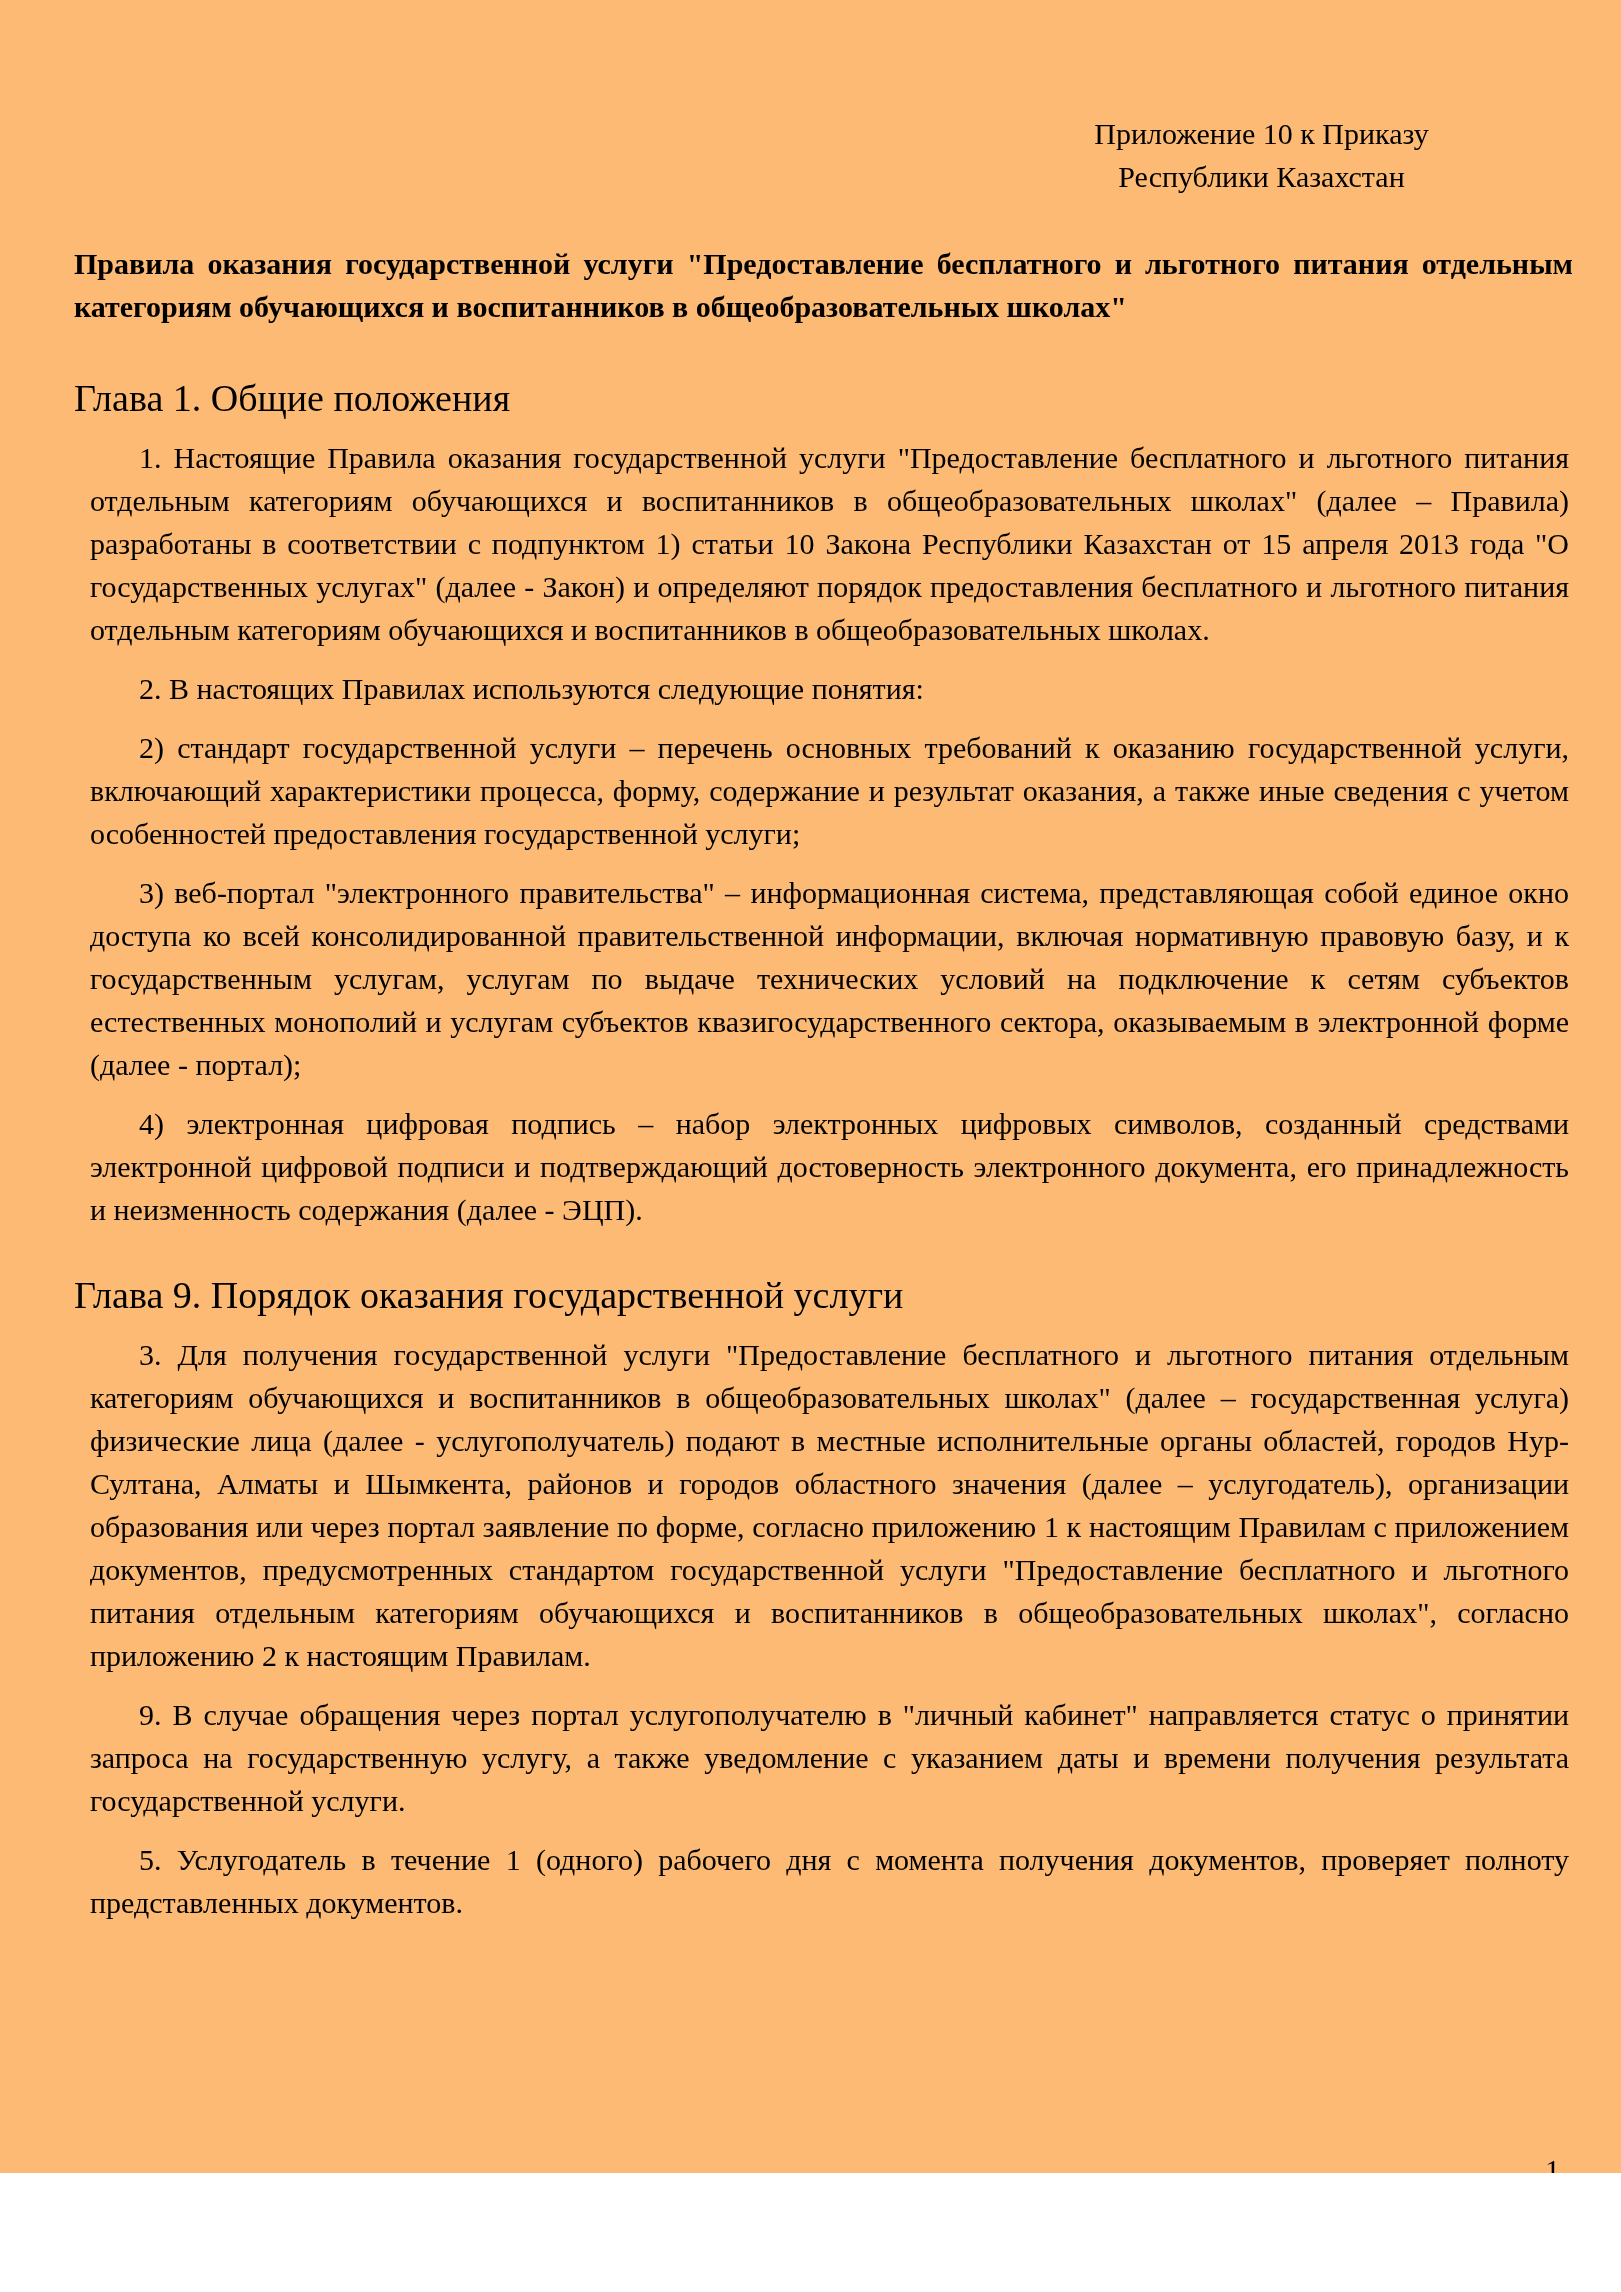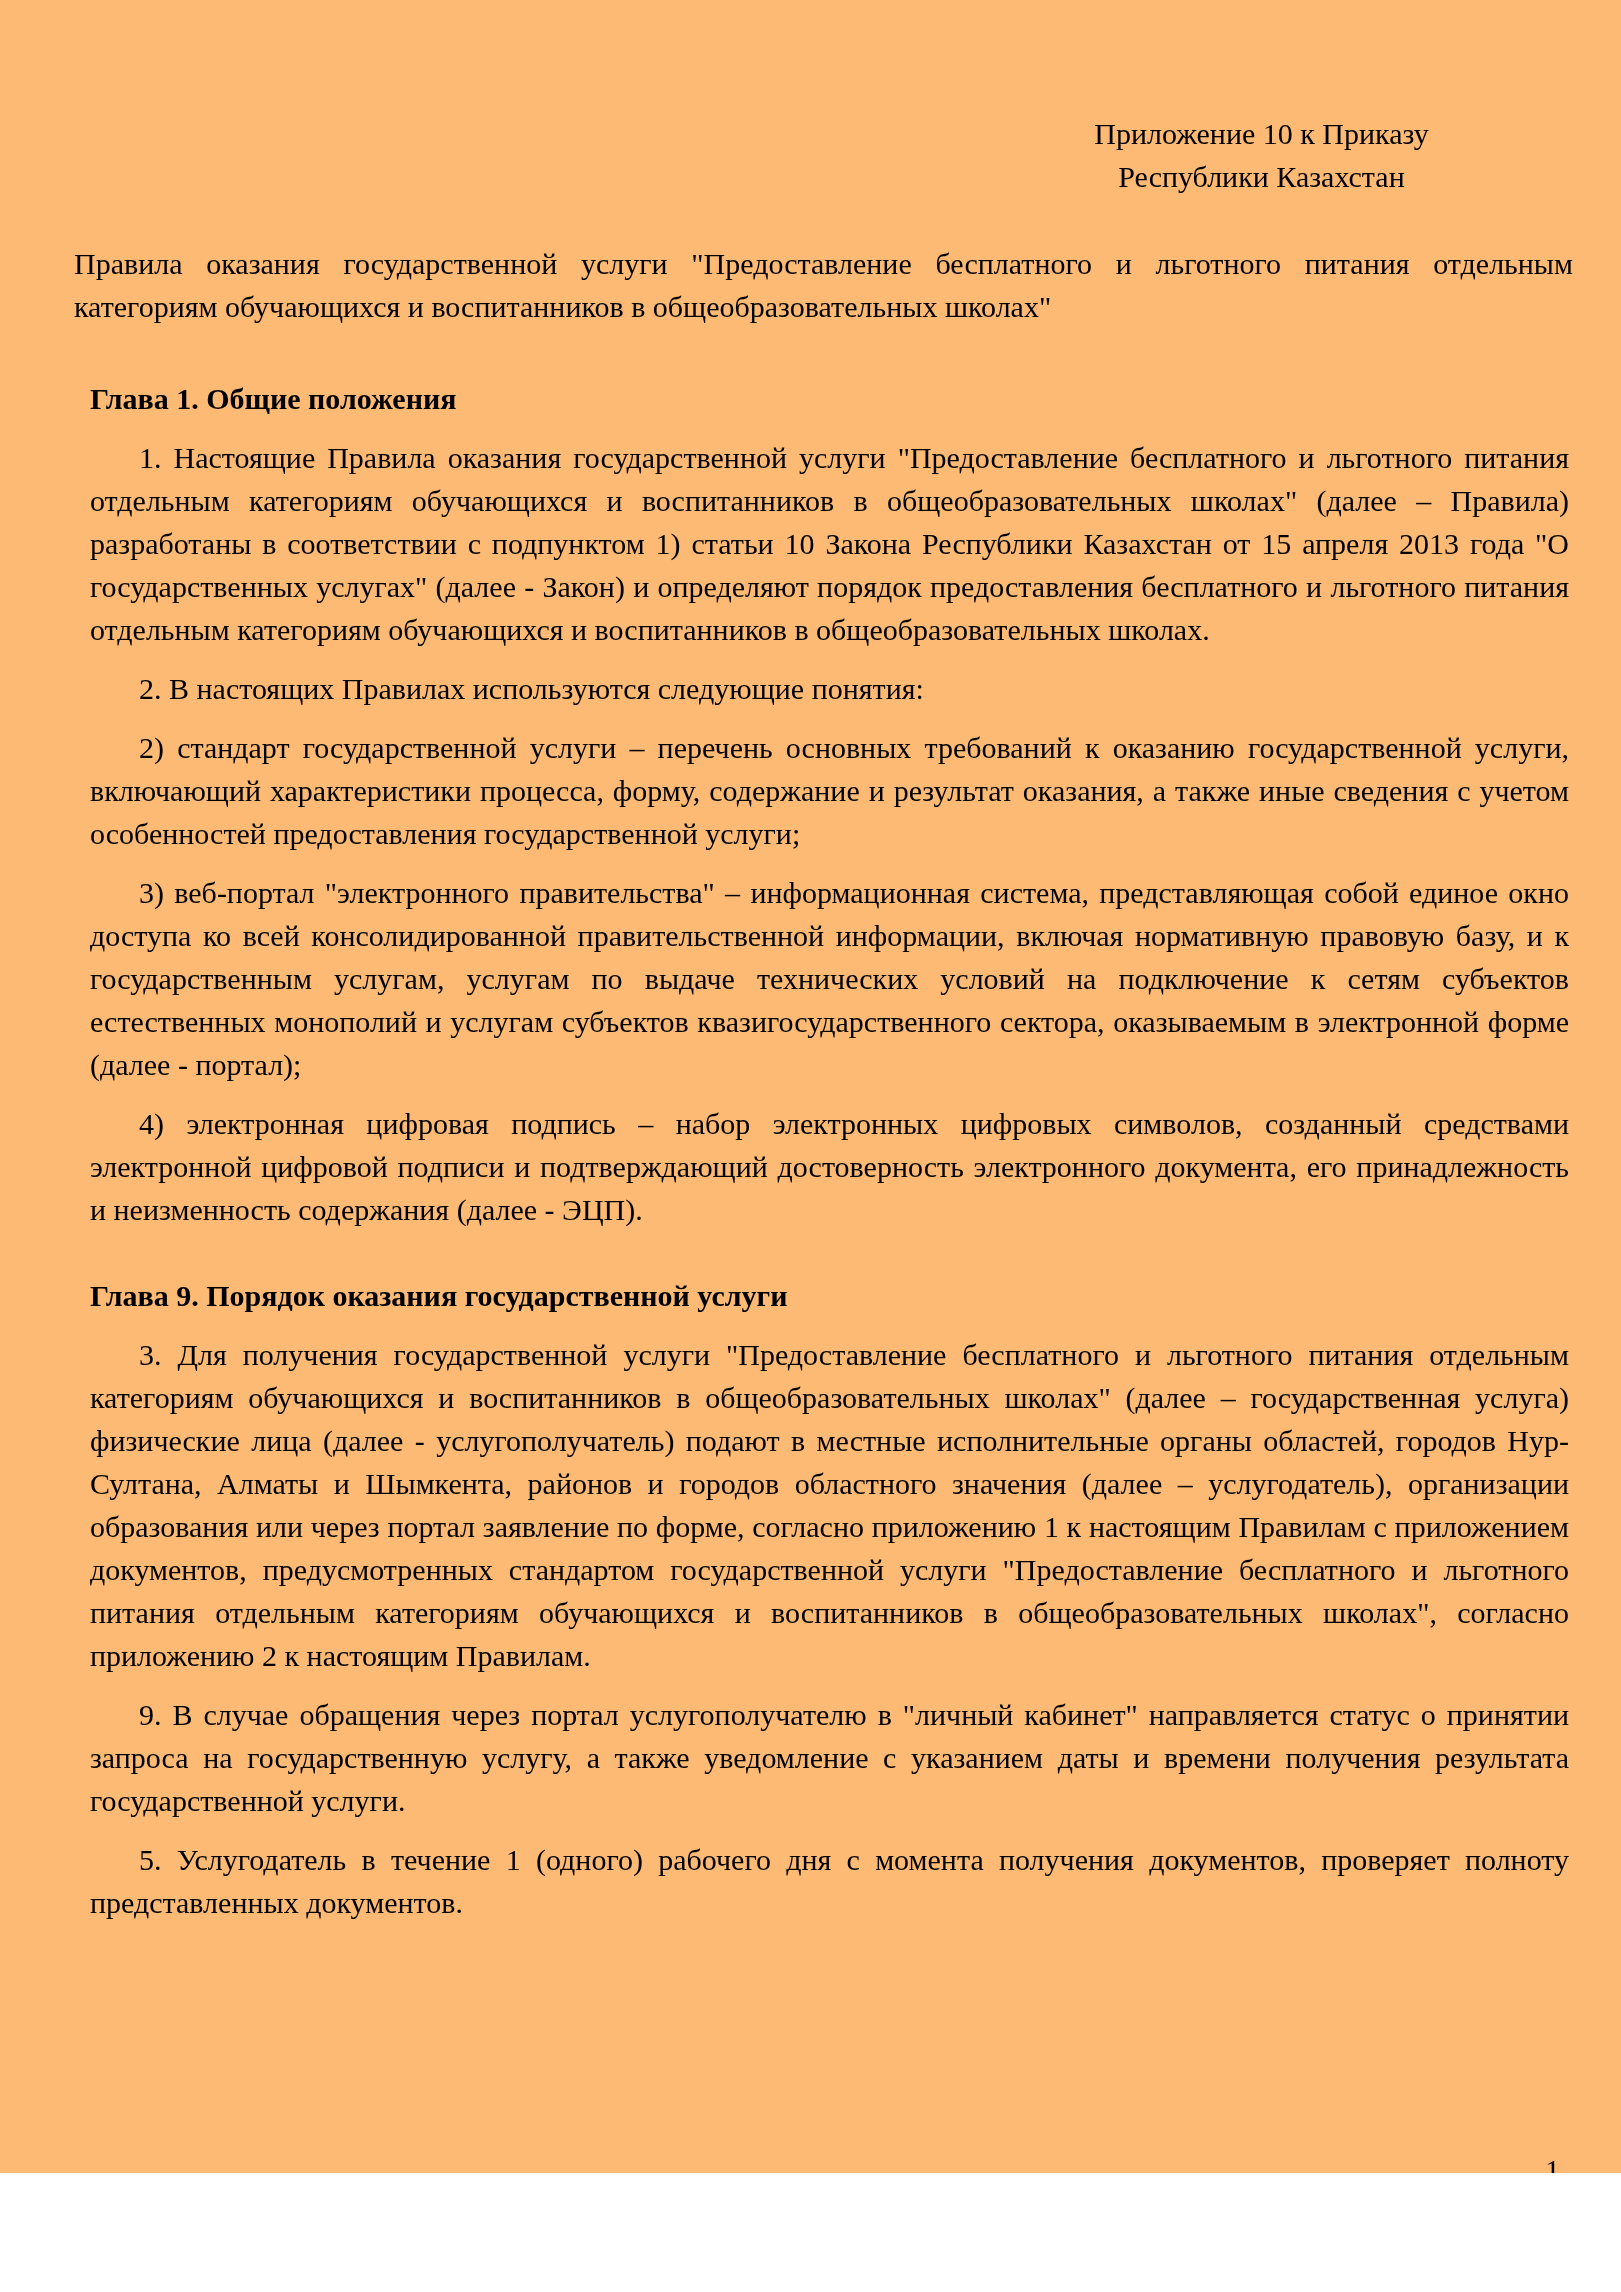--- a/index.html
+++ b/index.html
@@ -24,27 +24,27 @@
     width: 647px;
     margin-left: auto;
     margin-right: 0;
     text-align: center;
   }
   .header-line {
     white-space: nowrap;
   }
   .doc-title {
     margin: 44px 12px 0 0;
-    font-weight: normal;
+    font-weight: bold;
     text-align: justify;
   }
   .chapter-heading {
-    margin: 49px 0 0 16px;
-    font-size: 30px;
-    font-weight: bold;
+    margin: 49px 0 0 0;
+    font-size: 38px;
+    font-weight: normal;
     line-height: 43px;
     text-align: left;
   }
   .chapter-heading.second {
     margin-top: 43px;
   }
   .para {
     margin: 16px;
     text-align: justify;
     text-indent: 49px;

